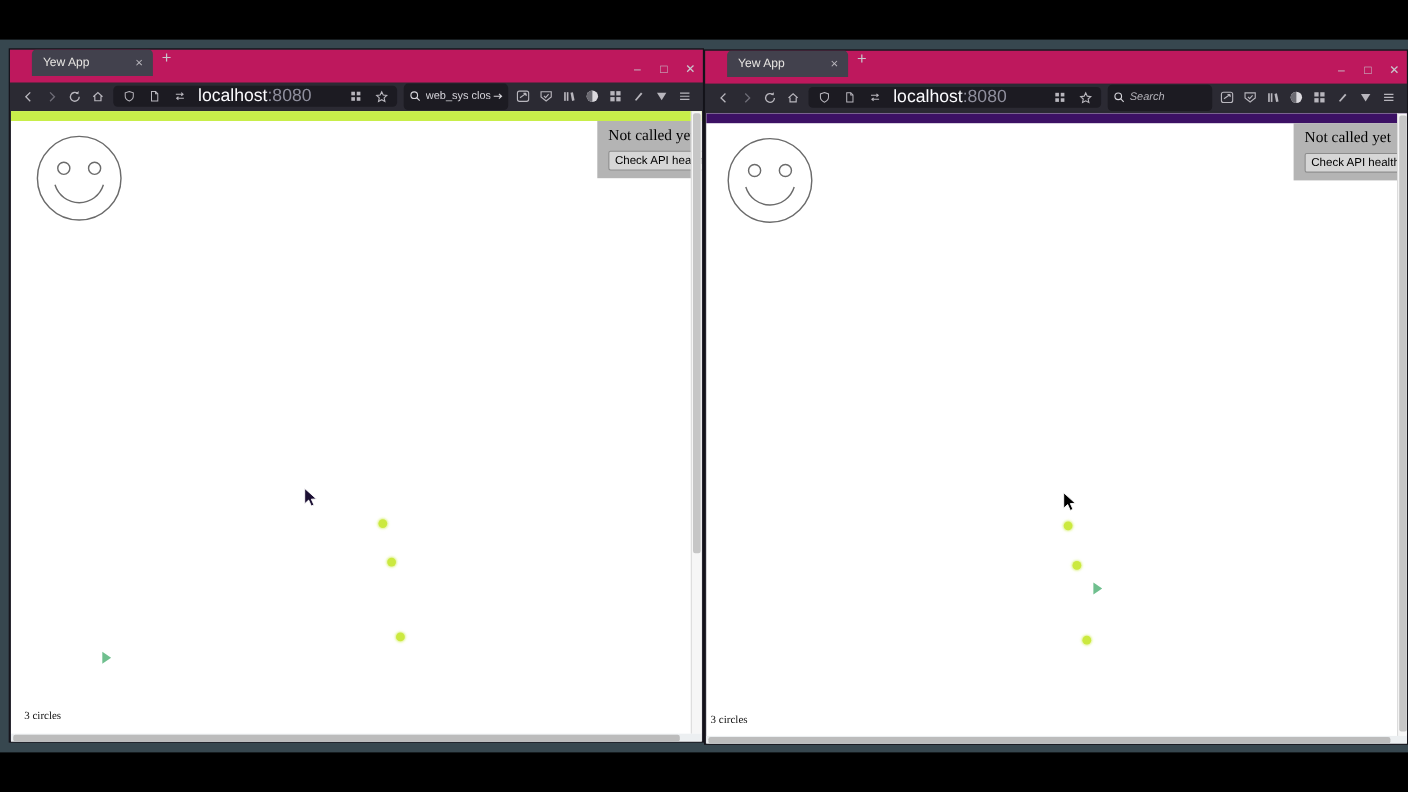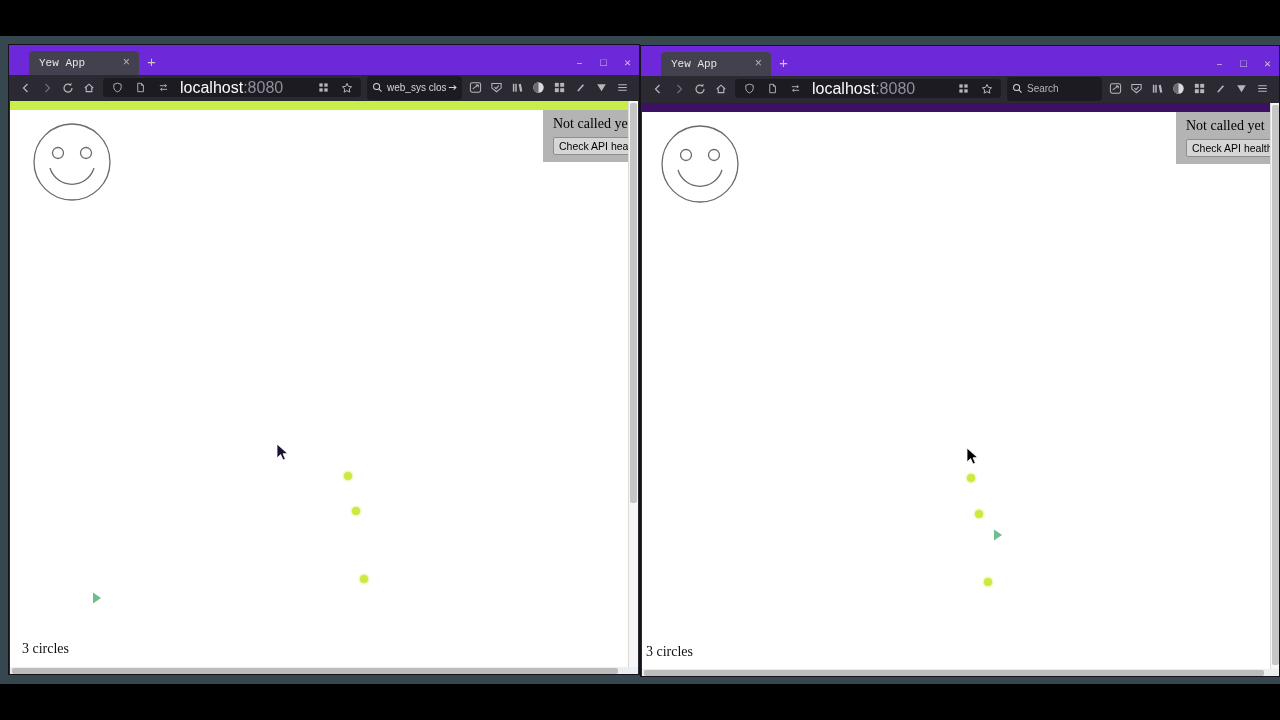--- a/index.html
+++ b/index.html
@@ -28,24 +28,23 @@
   .browser {
     position: absolute;
     background: #2b2a33;
     border: 1px solid #14131a;
     box-sizing: border-box;
     overflow: hidden;
   }
   .titlebar {
     position: relative;
     height: 30px;
-    background: #6d28d9;
+    background: #be185d;
     display: flex;
-    align-items: flex-end;
-    font-family: Liberation Mono, monospace;
+    align-items: flex-start;
   }
   .tab {
     margin-left: 20px;
     margin-bottom: 0px;
     height: 24px;
     min-width: 110px;
     background: #42414d;
     border-radius: 4px 4px 0 0;
     display: flex;
     align-items: center;
@@ -144,21 +143,21 @@
     flex: none;
   }
   .search-text {
     flex: 1;
     color: #d6d5db;
     font-size: 10px;
     white-space: nowrap;
     overflow: hidden;
     margin-left: 4px;
   }
-  .search-text.ph { color: #b5b4bb; }
+  .search-text.ph { color: #b5b4bb; font-style: italic; }
 
   
   .viewport {
     position: relative;
     background: #ffffff;
     overflow: hidden;
   }
   .accentbar {
     position: absolute;
     left: 0; top: 0;
@@ -197,21 +196,21 @@
   }
   .dot {
     position: absolute;
     border-radius: 50%;
     background: #cbe93f;
     box-shadow: 0 0 2px 1px rgba(203,233,63,0.55);
   }
   .status-text {
     position: absolute;
     font-family: "Liberation Serif", serif;
-    font-size: 14px;
+    font-size: 10px;
     color: #111;
     white-space: nowrap;
   }
   .vscroll {
     position: absolute;
     top: 0;
     right: 0;
     width: 9px;
     background: #f6f6f6;
     border-left: 1px solid #dcdcdc;

